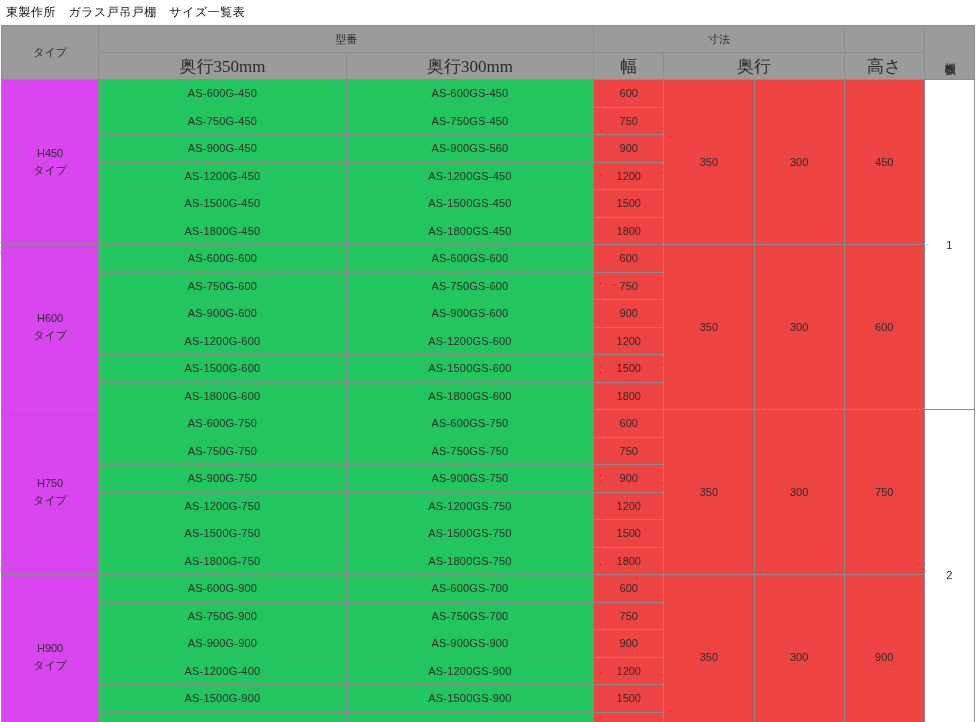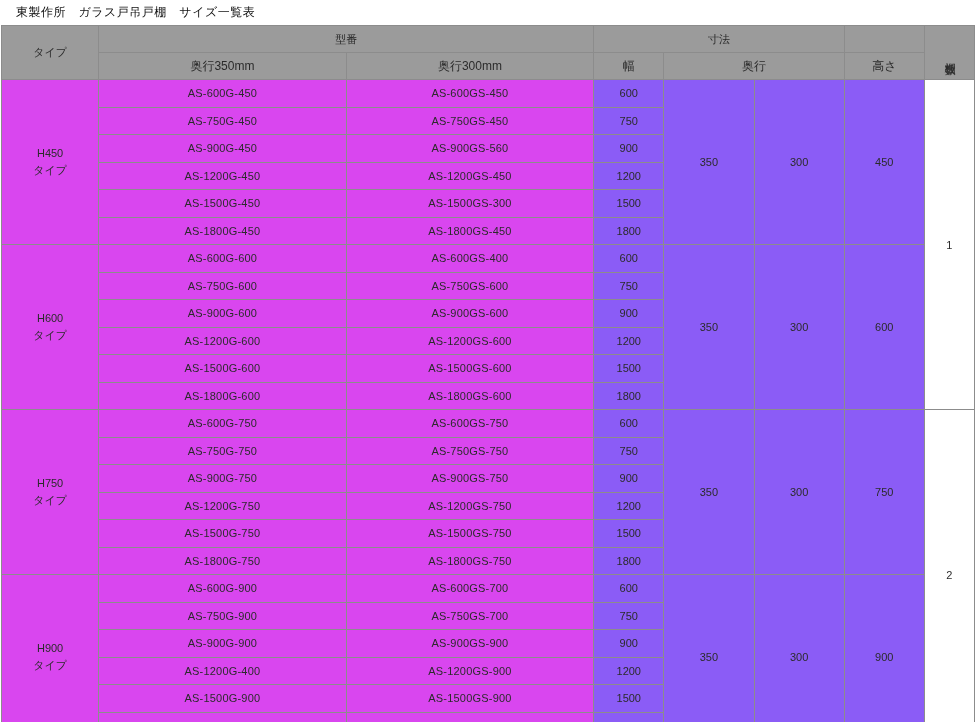--- a/index.html
+++ b/index.html
@@ -10,21 +10,21 @@
   body {
     width: 977px;
     height: 722px;
     font-family: "Liberation Sans", sans-serif;
     color: #222222;
     overflow: hidden;
   }
   #page-title {
     font-size: 12px;
     color: #111111;
-    padding: 4px 0 4px 16px;
+    padding: 4px 0 4px 6px;
     letter-spacing: 0.5px;
     white-space: nowrap;
   }
   table.size-table {
     border-collapse: collapse;
     table-layout: fixed;
     width: 974px;
     margin-left: 1px;
     border: 1px solid #808080;
   }
@@ -35,39 +35,40 @@
     text-align: center;
     vertical-align: middle;
     padding: 0;
     color: #2b2b2b;
   }
   .hdr {
     background: #9b9b9b;
     color: #ffffff;
     font-size: 12px;
     height: 26px;
+    font-family: Liberation Serif, serif;
   }
   .hdr.sub {
     height: 26px;
-    font-size: 12px;
+    font-size: 17px;
   }
   .type-cell {
     background: #d946ef;
     font-size: 11.5px;
     line-height: 17px;
     color: #2b2b2b;
   }
   .data-cell {
     height: 26.5px;
-    background: #d946ef;
+    background: #22c55e;
     font-size: 11px;
     letter-spacing: 0.2px;
   }
   .num-cell {
-    background: #8b5cf6;
+    background: #ef4444;
     font-size: 11px;
   }
   .shelf-cell {
     background: #ffffff;
     font-size: 11px;
   }
   .vert-label {
     writing-mode: vertical-rl;
     text-orientation: upright;
     letter-spacing: 1px;
@@ -135,36 +136,36 @@
       <td class="data-cell">AS-900GS-560</td>
       <td class="num-cell">900</td>
     </tr>
     <tr>
       <td class="data-cell">AS-1200G-450</td>
       <td class="data-cell">AS-1200GS-450</td>
       <td class="num-cell">1200</td>
     </tr>
     <tr>
       <td class="data-cell">AS-1500G-450</td>
-      <td class="data-cell">AS-1500GS-300</td>
+      <td class="data-cell">AS-1500GS-450</td>
       <td class="num-cell">1500</td>
     </tr>
     <tr>
       <td class="data-cell">AS-1800G-450</td>
       <td class="data-cell">AS-1800GS-450</td>
       <td class="num-cell">1800</td>
     </tr>
 
     <tr>
       <td class="type-cell" rowspan="6">
         <span class="type-label-line">H600</span>
         <span class="type-label-line">タイプ</span>
       </td>
       <td class="data-cell">AS-600G-600</td>
-      <td class="data-cell">AS-600GS-400</td>
+      <td class="data-cell">AS-600GS-600</td>
       <td class="num-cell">600</td>
       <td class="num-cell" rowspan="6">350</td>
       <td class="num-cell" rowspan="6">300</td>
       <td class="num-cell" rowspan="6">600</td>
     </tr>
     <tr>
       <td class="data-cell">AS-750G-600</td>
       <td class="data-cell">AS-750GS-600</td>
       <td class="num-cell">750</td>
     </tr>

